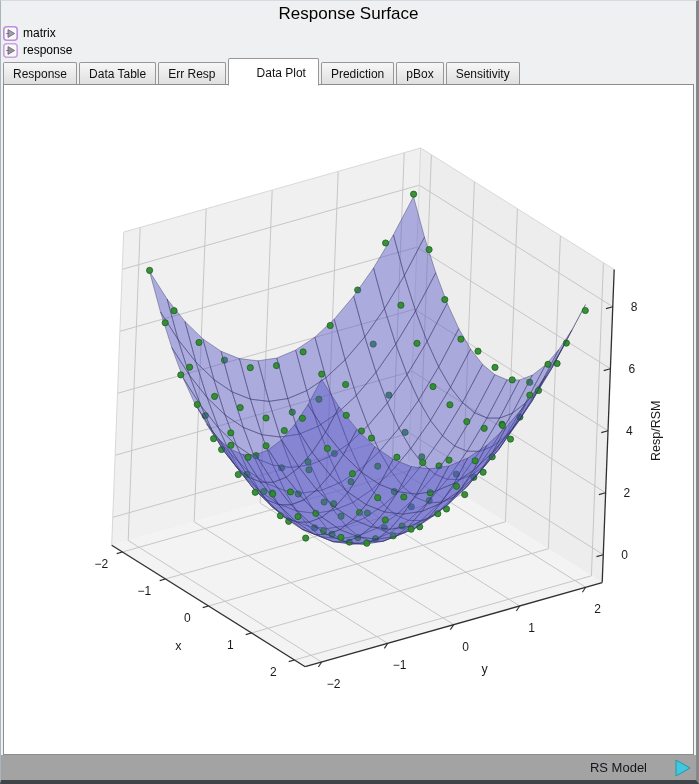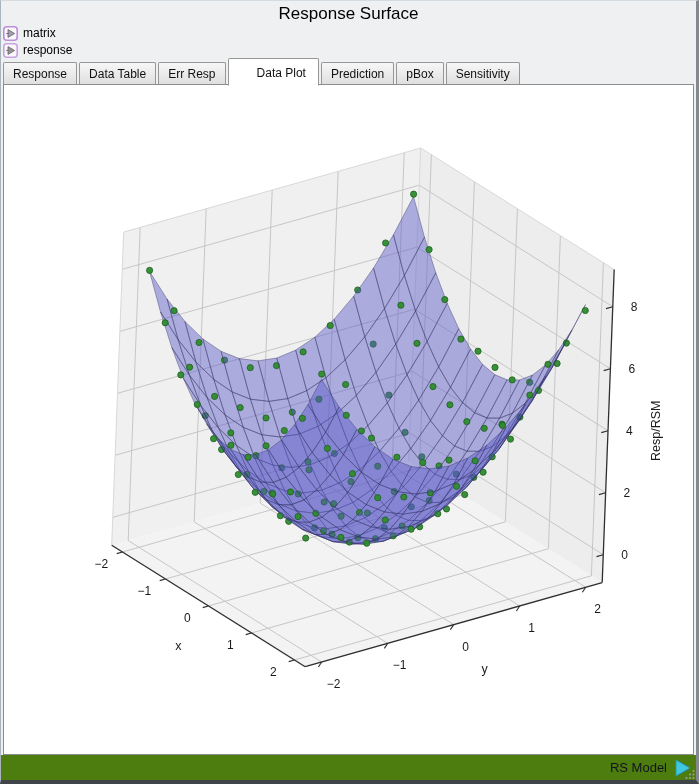--- a/index.html
+++ b/index.html
@@ -28,22 +28,22 @@
   .tab.active{
     height:28px;padding-top:7px;background:#ffffff;z-index:5;margin-bottom:-1px;
     border-bottom:1px solid #ffffff;padding-left:28px;padding-right:12px;
   }
   .tabpage{
     position:absolute;top:83px;left:2px;width:691px;height:671px;
     background:#ffffff;border:1px solid #8c8c8c;z-index:1;
   }
   .plot-svg{position:absolute;left:0;top:0;}
   .statusbar{
-    position:absolute;left:0;right:0;bottom:0;height:25px;background:#4d7c0f;
-    display:flex;align-items:center;justify-content:flex-end;
+    position:absolute;left:0;right:0;bottom:0;height:25px;background:#a3a3a3;
+    display:flex;align-items:center;justify-content:flex-end;gap:20px;
   }
   .run-label{font-size:13px;color:#14141c;margin-right:6px;}
   .play-btn{width:20px;height:20px;margin-right:3px;cursor:pointer;}
   .grip{position:absolute;right:0;bottom:0;width:12px;height:12px;}
 </style>
 </head>
 <body>
 
 <div class="window">
 

